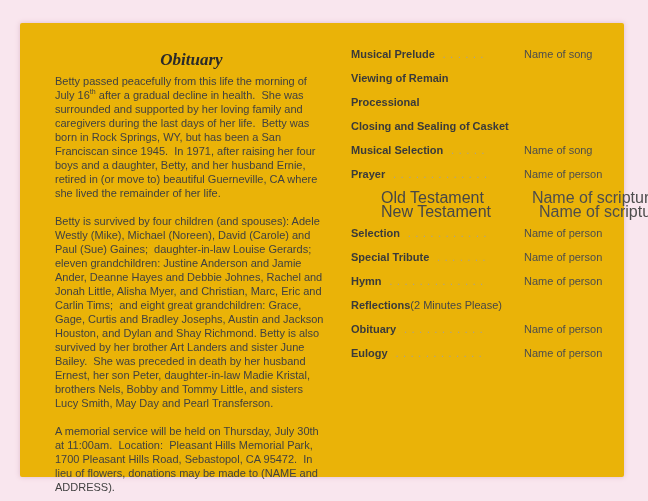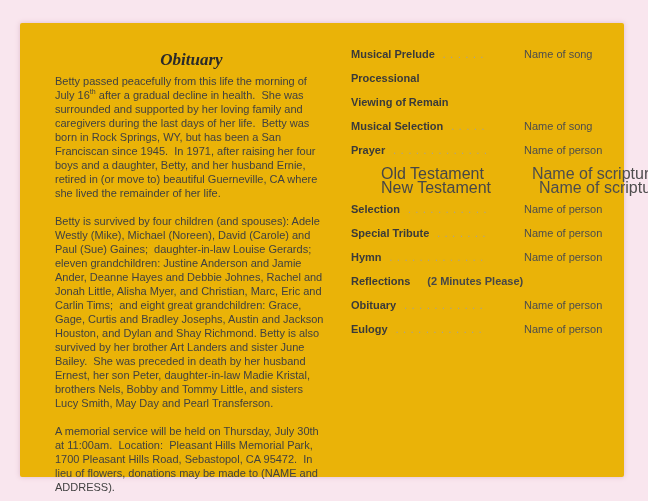--- a/index.html
+++ b/index.html
@@ -55,21 +55,21 @@
   .service-title { margin-bottom: 12px; }
   .row {
     display: flex;
     align-items: flex-start;
     font-size: 11px;
     line-height: 13px;
     color: #3a3a3a;
     margin-bottom: 11px;
   }
   .row .lbl { font-weight: bold; white-space: nowrap; }
-  .row .suffix { font-weight: bold; white-space: nowrap; margin-left: 17px; color: #474747; }
+  .row .suffix { font-weight: normal; white-space: nowrap; margin-left: 0; color: #474747; }
   .dots {
     flex: 1;
     overflow: hidden;
     white-space: nowrap;
     color: #a0a0a0;
     font-size: 10px;
     letter-spacing: 1px;
     margin: 0 6px 0 8px;
   }
   .dots::before {
@@ -115,27 +115,30 @@
 
     <div class="col-right">
 
       <div class="row">
         <span class="lbl">Musical Prelude</span>
         <span class="dots"></span>
         <span class="val">Name of song</span>
       </div>
 
       <div class="row">
+        <span class="lbl">Viewing of Remain</span>
+      </div>
+
+      <div class="row">
         <span class="lbl">Processional</span>
       </div>
 
       <div class="row">
-        <span class="lbl">Viewing of Remain</span>
-      </div>
-
+        <span class="lbl">Closing and Sealing of Casket</span>
+      </div>
 
       <div class="row">
         <span class="lbl">Musical Selection</span>
         <span class="dots"></span>
         <span class="val">Name of song</span>
       </div>
 
       <div class="row">
         <span class="lbl">Prayer</span>
         <span class="dots"></span>

